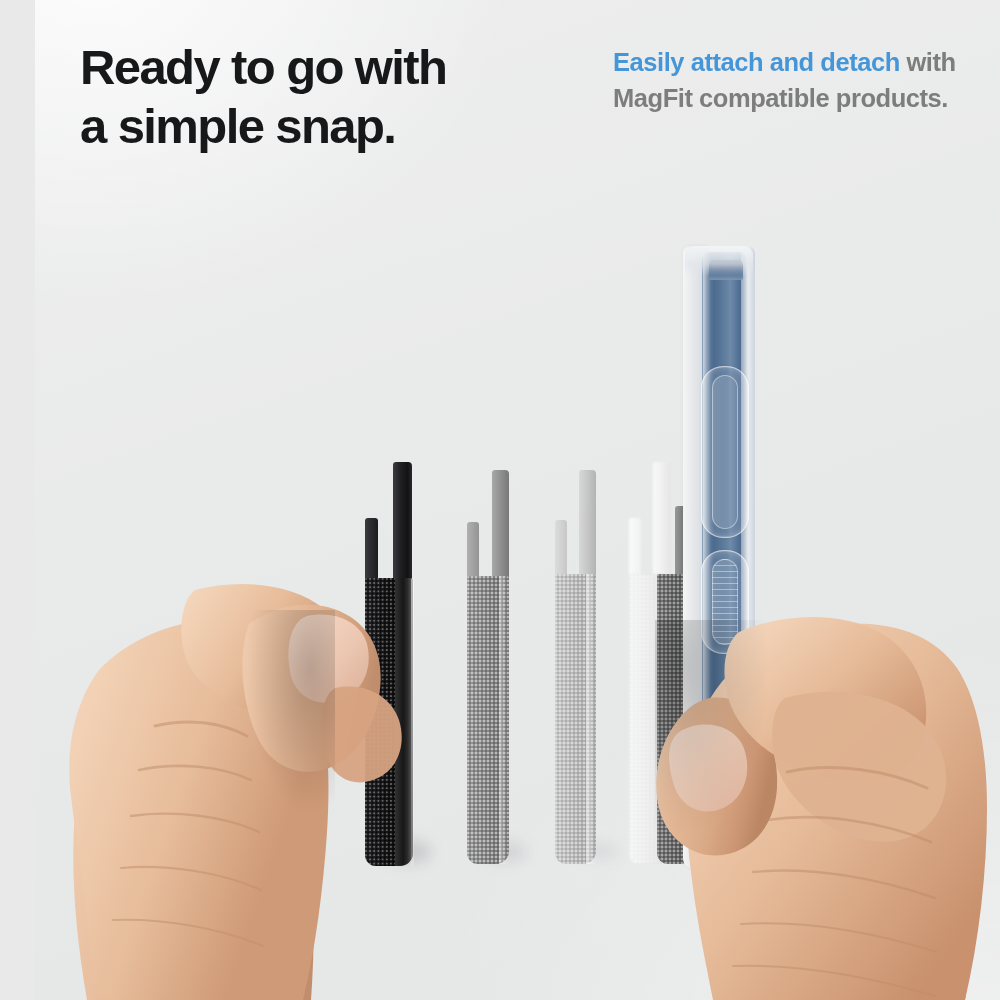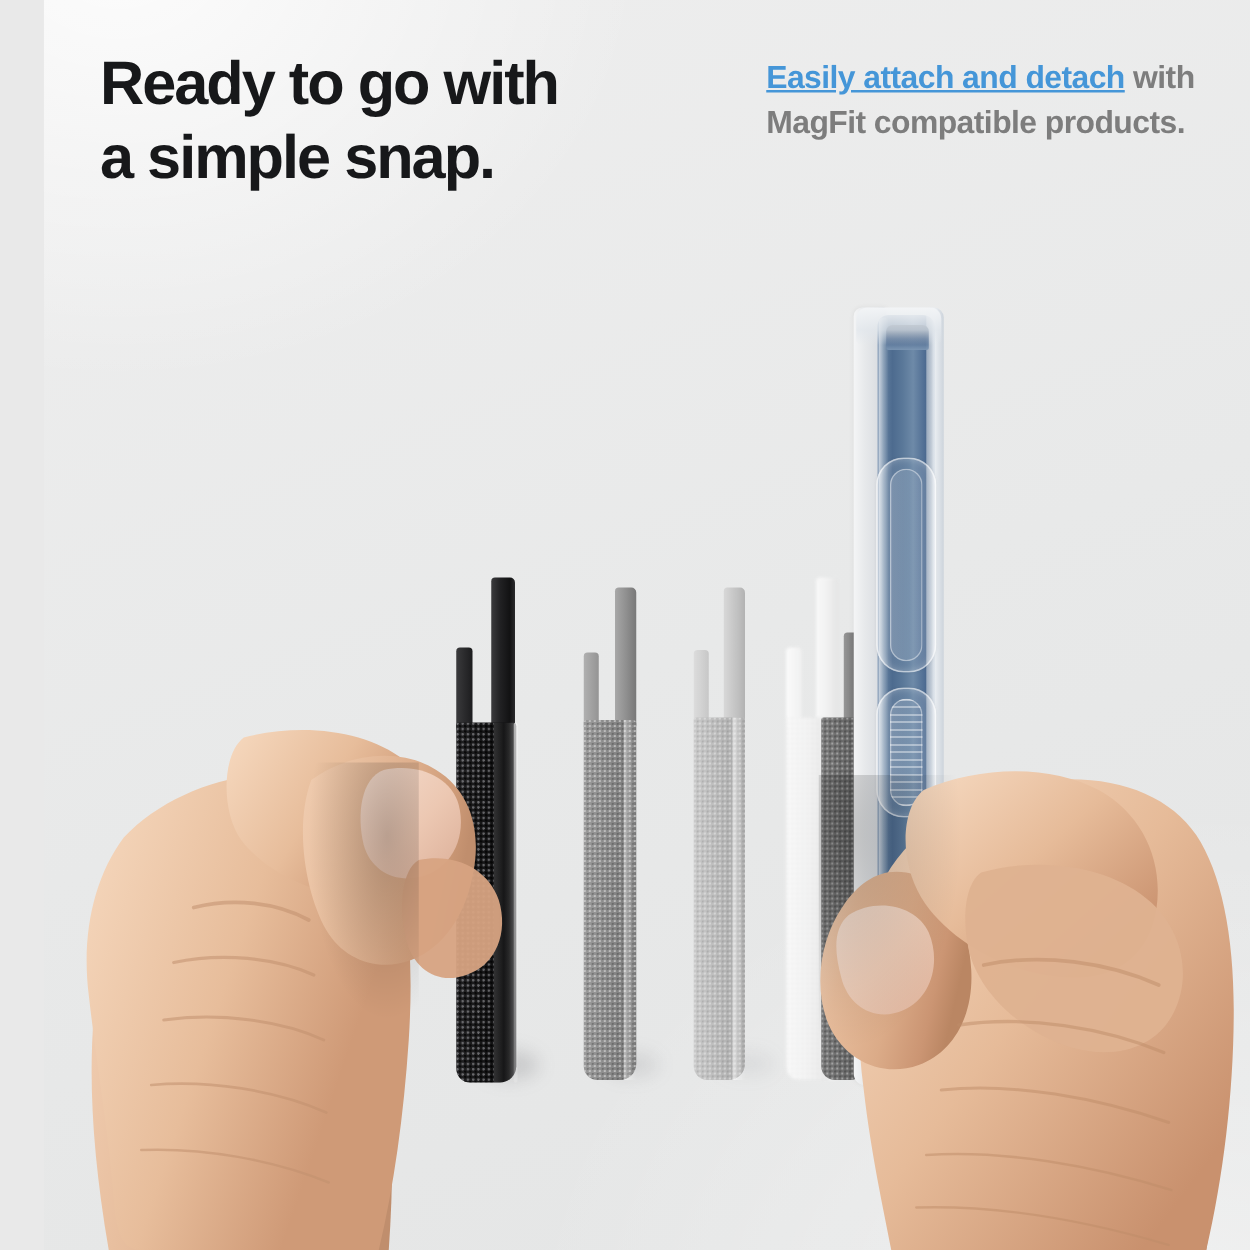--- a/index.html
+++ b/index.html
@@ -44,21 +44,21 @@
   .subcopy {
     position:absolute;
     left:578px; top:44px;
     width:352px;
     font-size:25.5px;
     font-weight:600;
     line-height:1.42;
     letter-spacing:-0.45px;
     color:#7d7d7d;
   }
-  .subcopy .hl { color:#4596d8;text-decoration:underline; }
+  .subcopy .hl { color:#4596d8; }
 
   
   #scene { position:absolute; inset:0; }
 
   
   .slab { position:absolute; }
 
   .slab .spine {        
     position:absolute;
     border-radius:3px 4px 2px 2px;

